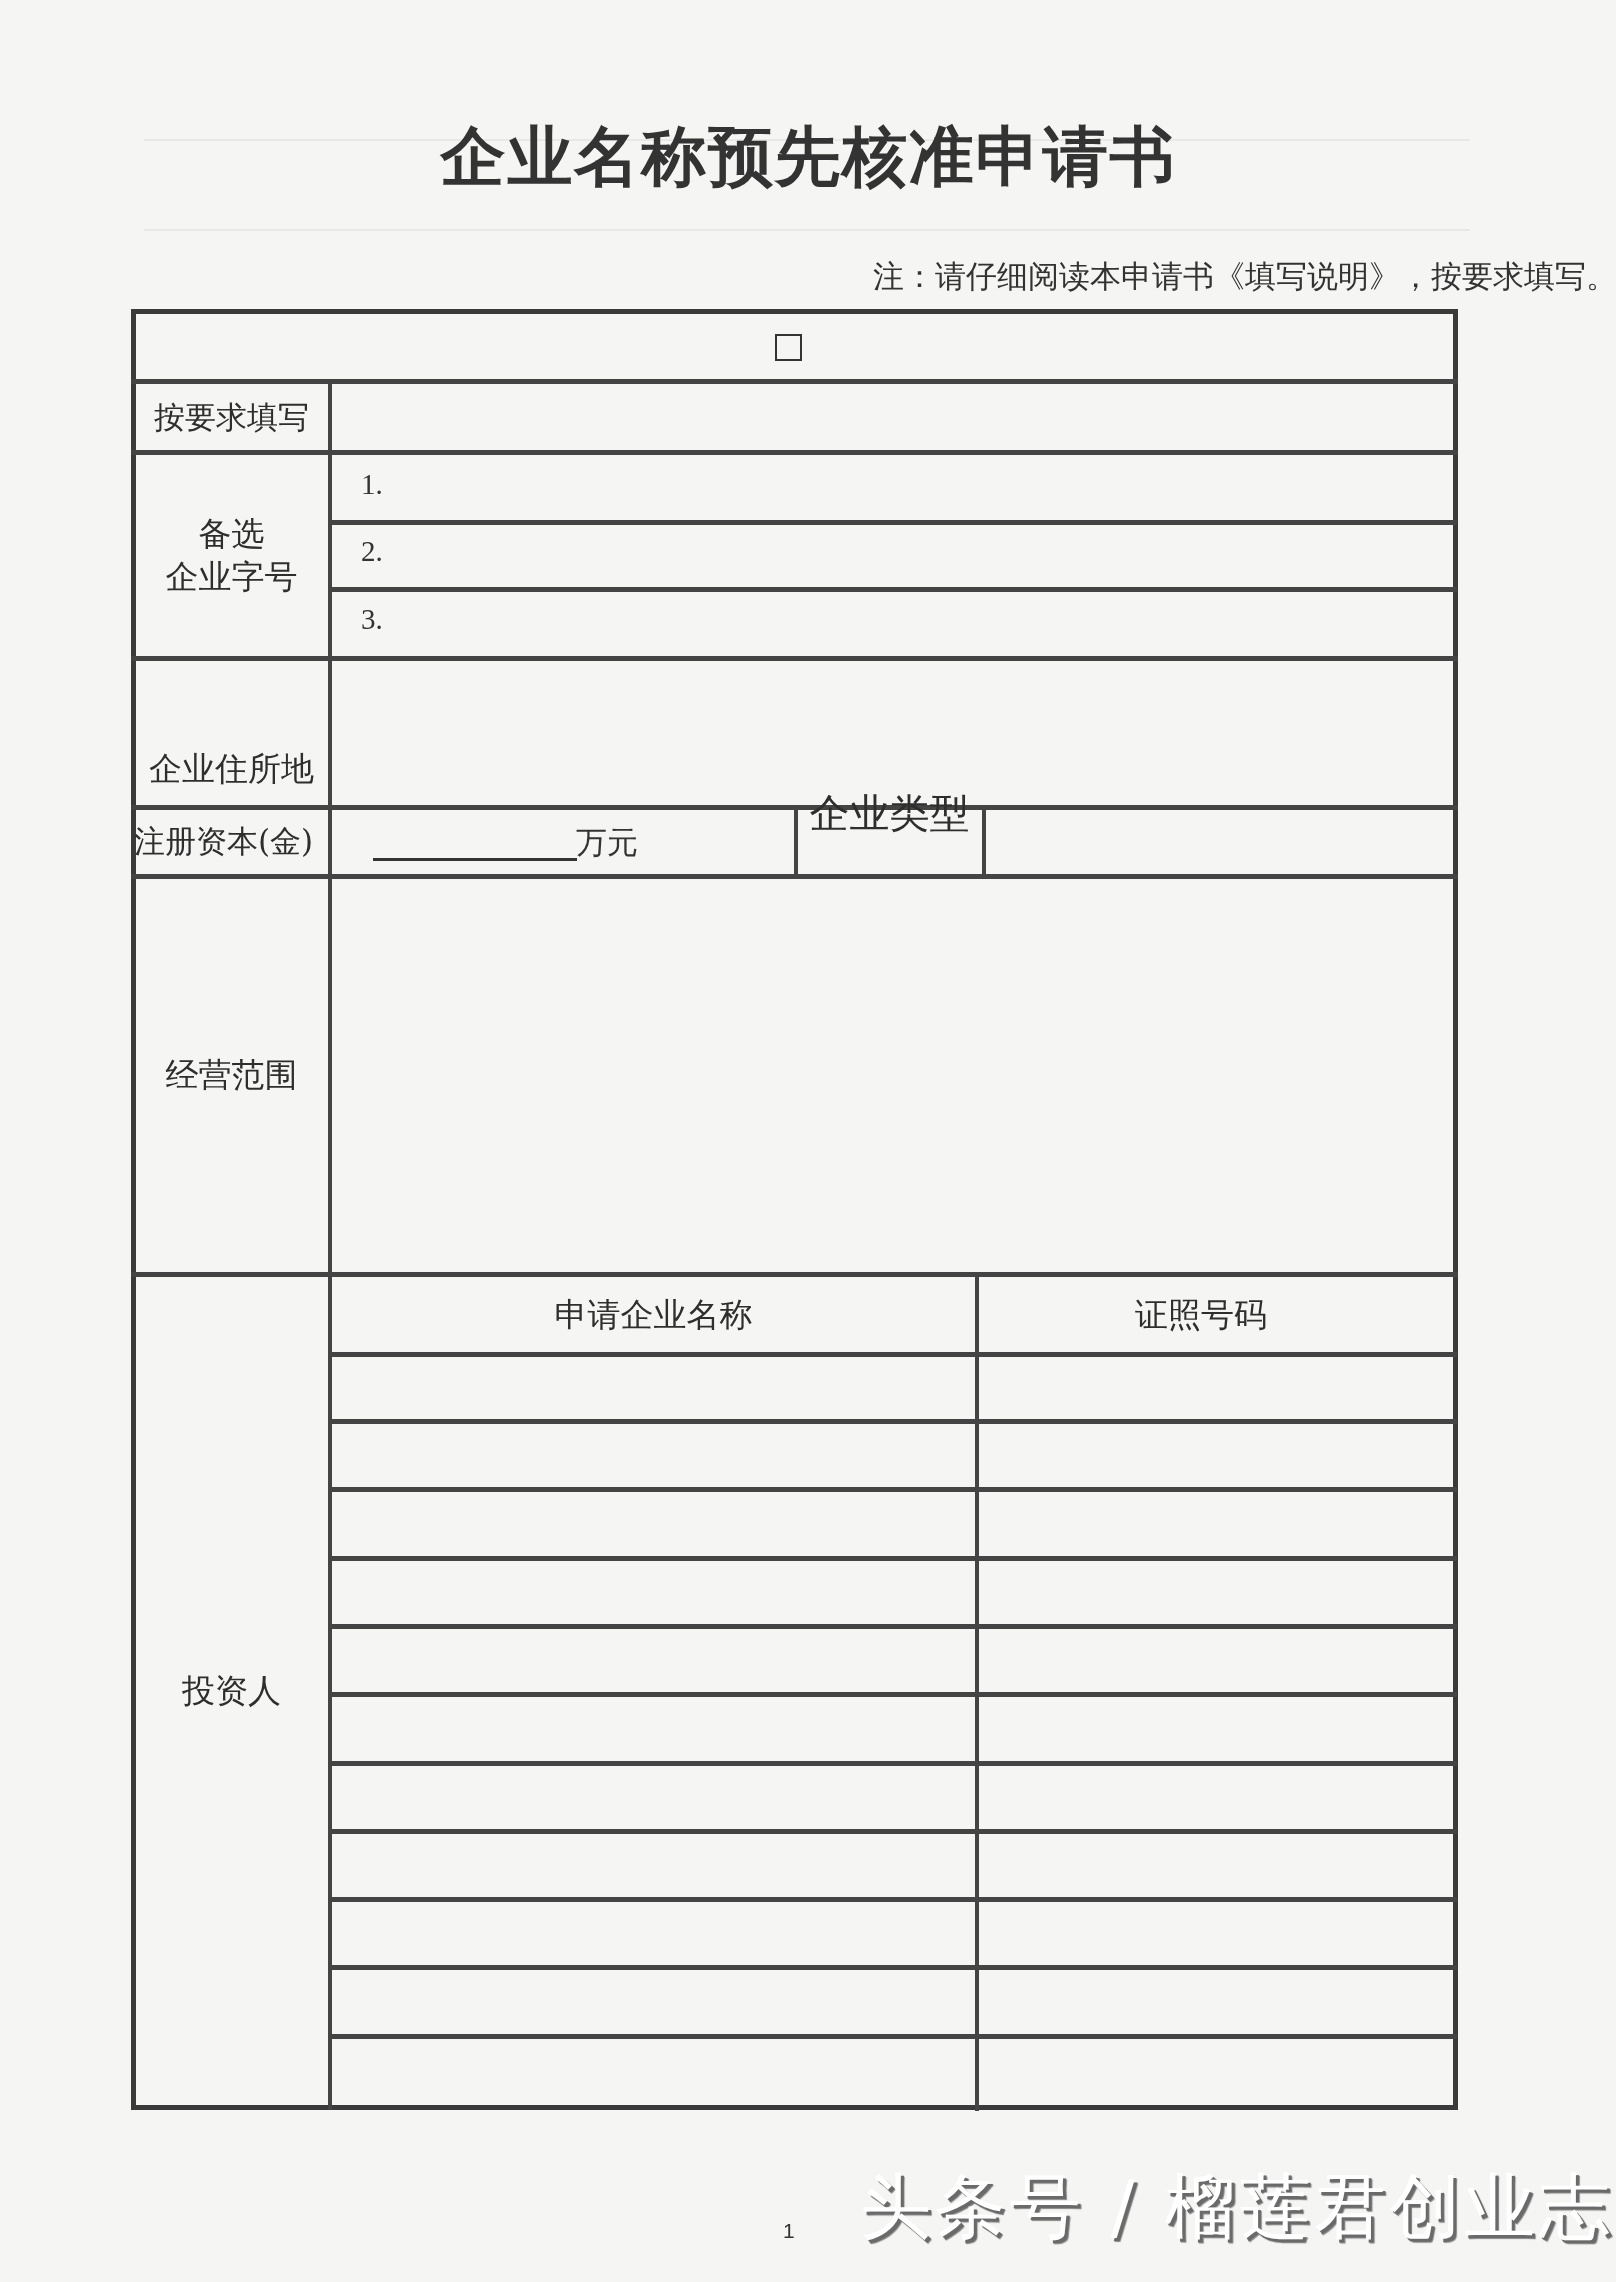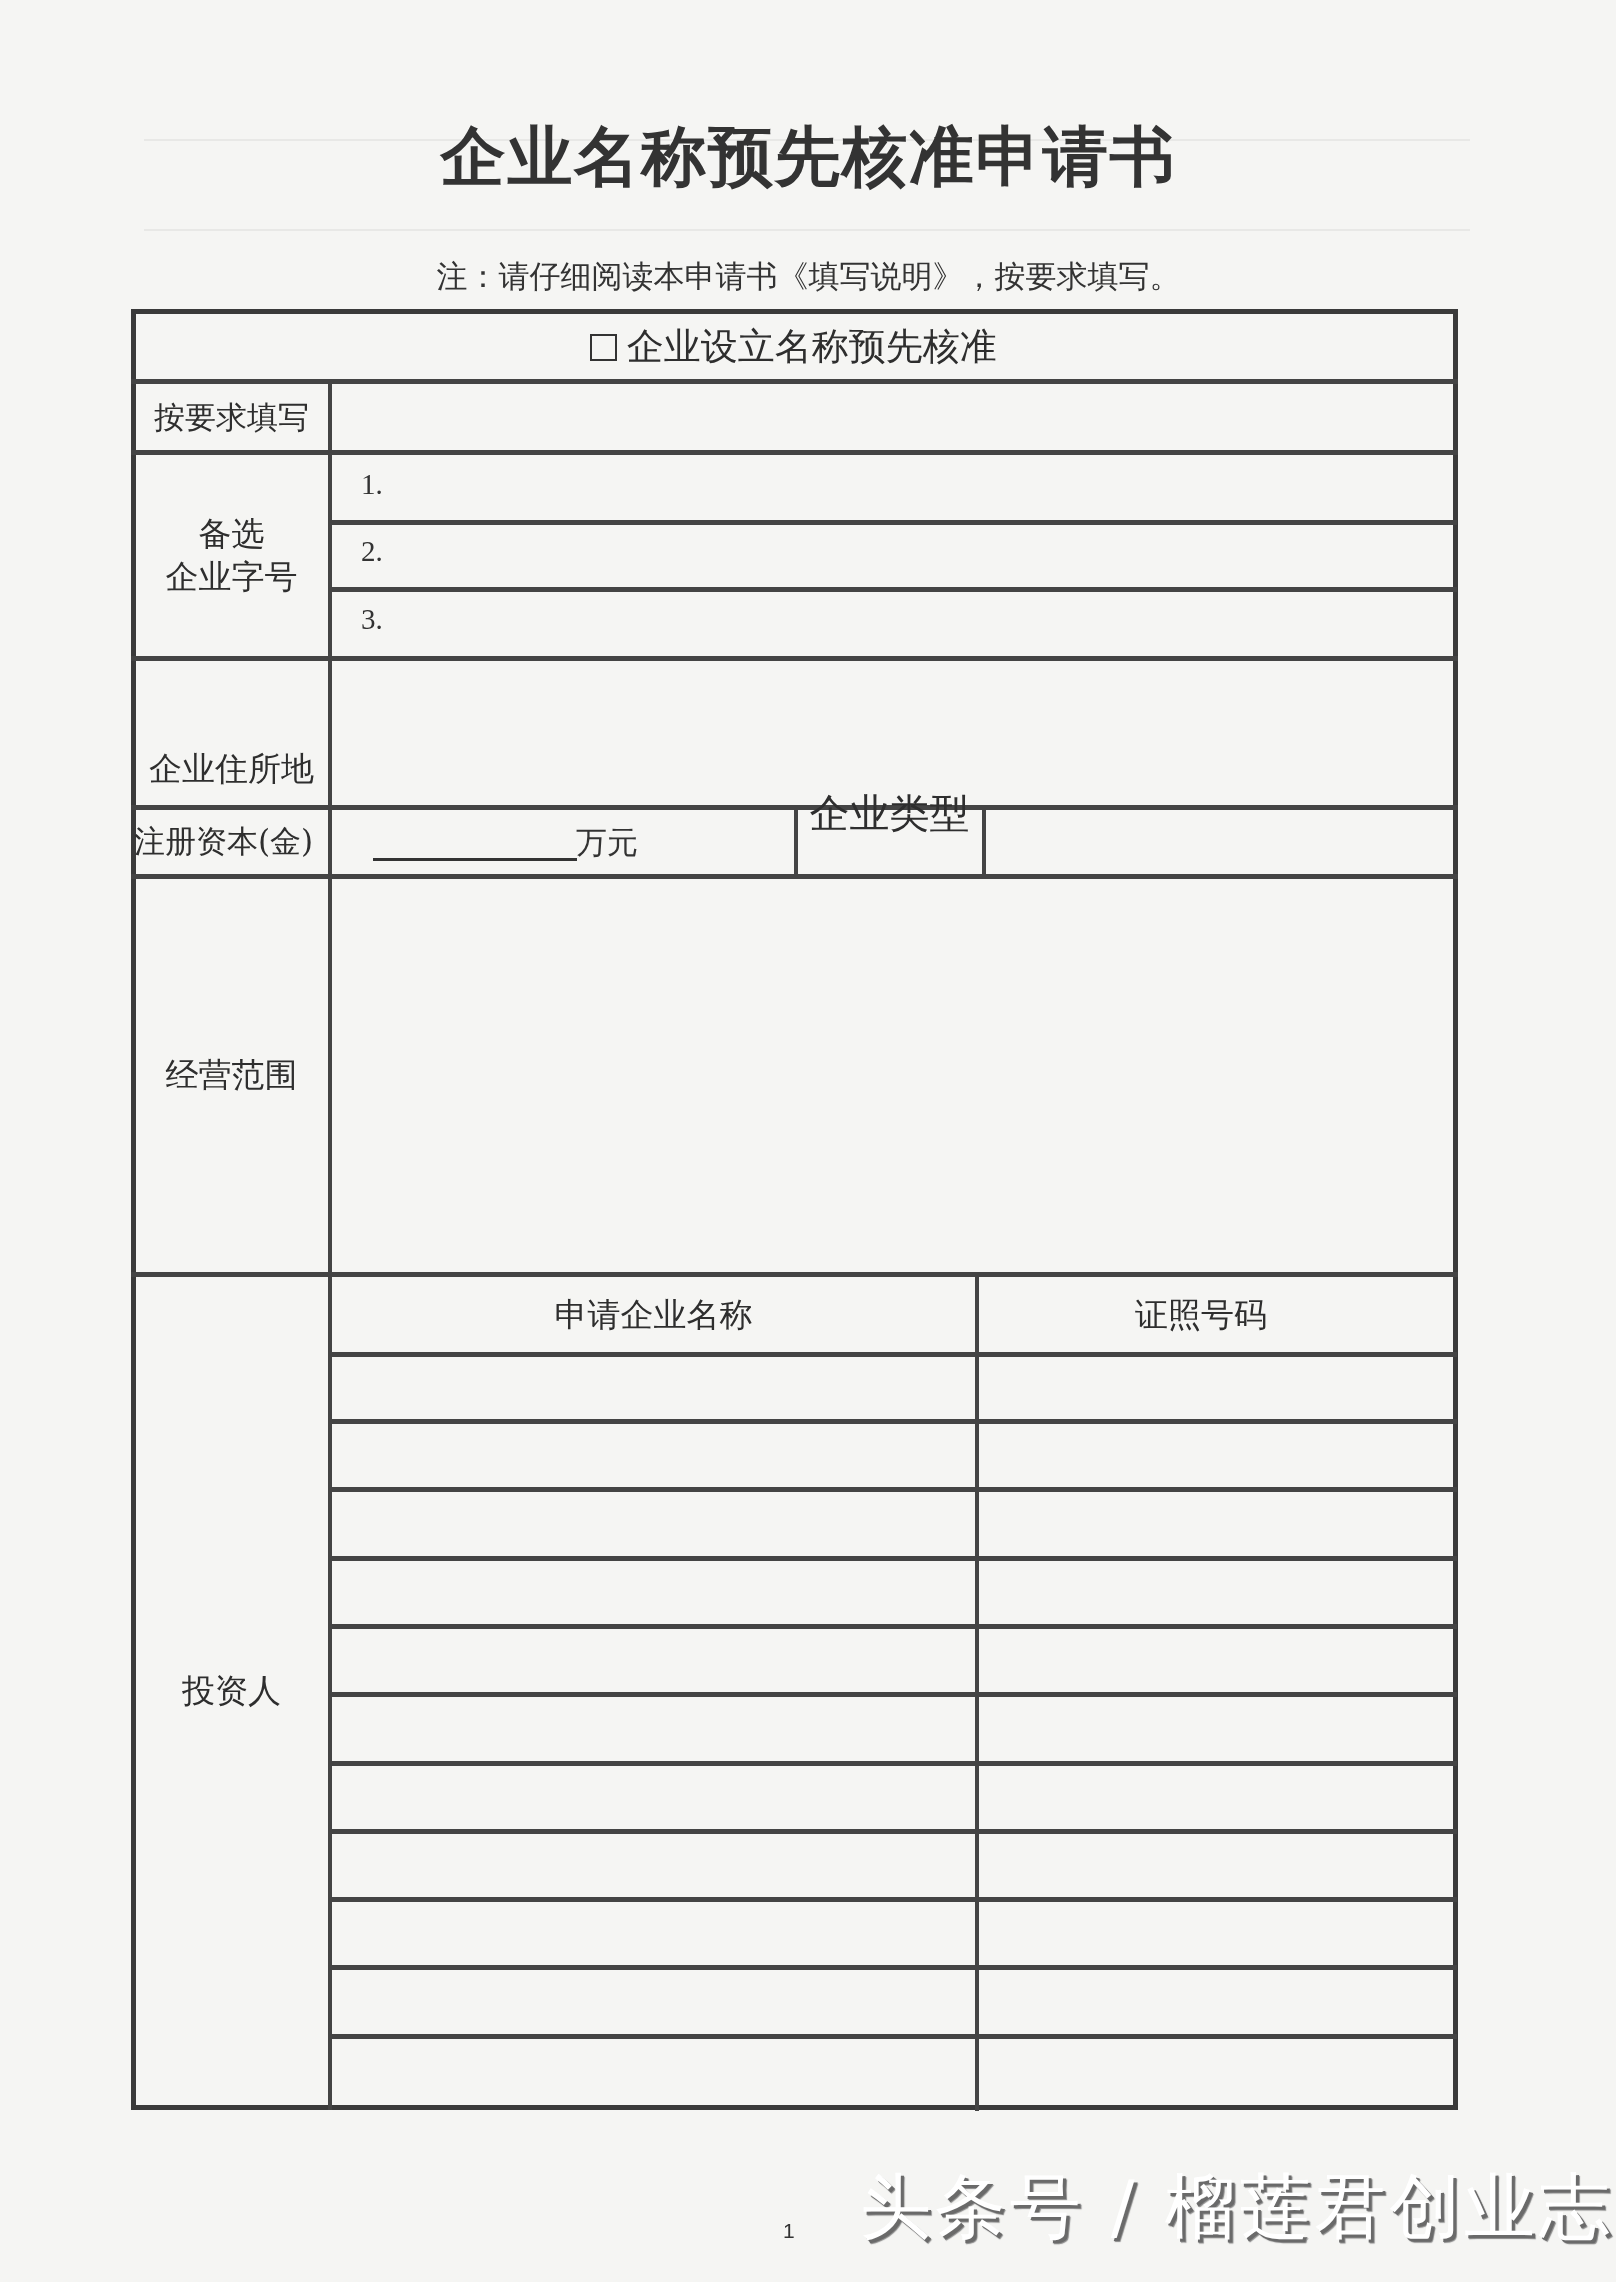--- a/index.html
+++ b/index.html
@@ -10,21 +10,21 @@
     color: #2b2b2b;
   }
   .abs { position: absolute; }
   .title {
     left: 0; width: 1617px; top: 113px; text-align: center;
     font-size: 65px; font-weight: bold; letter-spacing: 1.9px;
     font-family: "DejaVu Serif", serif; color: #333;
     padding-left: 0; box-sizing: border-box;
   }
   .note {
-    left: 0; width: 1617px; top: 256px; text-align: center;
+    left: 0; width: 1617px; top: 256px; text-align: right;
     font-size: 31px; color: #333;
   }
   .table {
     left: 131px; top: 309px; width: 1327px; height: 1801px;
     border: 5.8px solid #3a3a3a; box-sizing: border-box;
   }
   .hline { position: absolute; height: 4.8px; background: #444; }
   .vline { position: absolute; width: 3.8px; background: #444; }
   .cell-text {
     position: absolute; display: flex; align-items: center; justify-content: center;
@@ -61,21 +61,20 @@
 <div class="ghost-line" style="left:144px; top:229px; width:1326px;"></div>
 
 <div class="abs title">企业名称预先核准申请书</div>
 <div class="abs note">注：请仔细阅读本申请书《填写说明》，按要求填写。</div>
 
 <div class="abs table"></div>
 
 <div class="hline" style="left:131px; top:379px; width:1327px;"></div>
 <div class="cell-text" style="left:136px; top:315px; width:1315px; height:64px; font-size:37px; font-family:'DejaVu Sans',sans-serif;">
   <span class="checkbox"></span>
-  <span>企业设立名称预先核准</span>
 </div>
 
 <div class="vline" style="left:328px; top:382px; height:1728px;"></div>
 
 <div class="cell-text" style="left:136px; top:384px; width:191px; height:67px; font-size:31px;">按要求填写</div>
 <div class="input-area" style="left:332px; top:384px; width:1119px; height:65px;"></div>
 <div class="hline" style="left:131px; top:450px; width:1327px;"></div>
 
 <div class="cell-text" style="left:136px; top:453px; width:191px; height:205px; flex-direction:column;">
   <span>备选</span>

